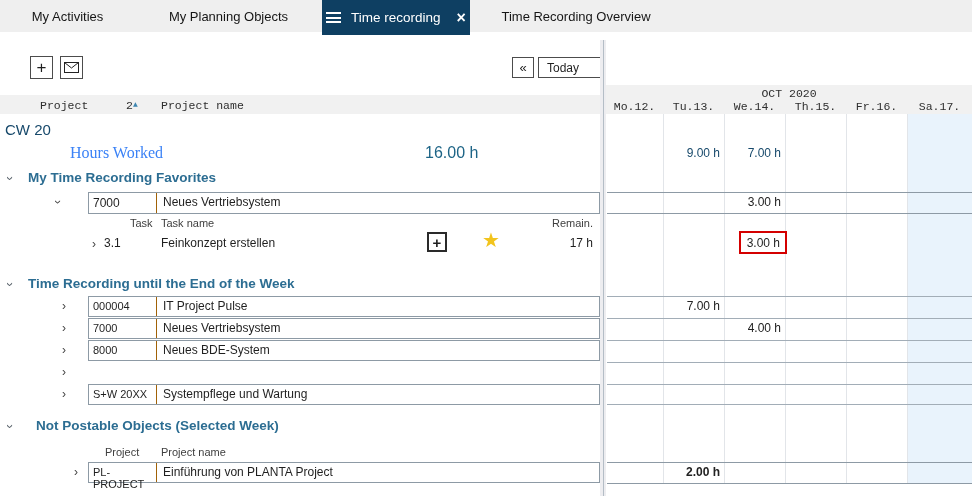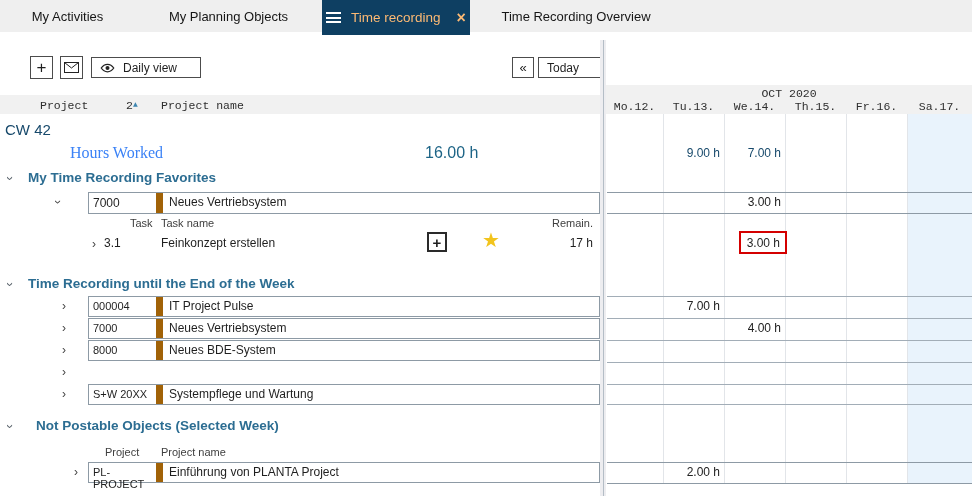--- a/index.html
+++ b/index.html
@@ -3,35 +3,35 @@
 <meta charset="utf-8">
 <style>
   html,body{margin:0;padding:0;}
   #app{position:relative;width:972px;height:496px;background:#fff;overflow:hidden;
        font-family:"Liberation Sans",sans-serif;color:#1f1f1f;}
   .abs{position:absolute;}
   
   .tabbar{position:absolute;top:0;left:0;width:972px;height:35px;background:#fff;display:flex;}
   .tab{height:32px;background:#efefef;display:flex;align-items:center;justify-content:center;
        font-size:13px;color:#161616;cursor:pointer;box-sizing:border-box;}
-  .tab.active{height:35px;background:#0e3f62;color:#fdba74;font-size:13.5px;gap:10px;}
+  .tab.active{height:35px;background:#0e3f62;color:#ffffff;font-size:13.5px;gap:10px;}
   .burger{display:inline-block;width:15px;}
   .burger div{height:2px;background:#fff;margin:2.5px 0;}
   .tab .close{font-size:16px;font-weight:bold;margin-left:6px;line-height:1;}
   
   .tbtn{position:absolute;box-sizing:border-box;border:1px solid #4c4c4c;background:#fff;
         display:flex;align-items:center;justify-content:center;font-size:14px;cursor:pointer;}
   
   .band{background:#f1f1f1;}
   .vline{position:absolute;width:1px;background:#e2e5e9;}
   .hline{position:absolute;height:1px;background:#a2adb7;}
   .hline.dark{background:#8d9aa5;}
   .rowbox{position:absolute;box-sizing:border-box;border:1px solid #8d9aa5;background:#fff;display:flex;}
   .codecell{width:67px;box-sizing:border-box;padding:3px 2px 0 4px;font-size:11px;}
-  .namecell{flex:1;box-sizing:border-box;border-left:7px solid #a16207;padding:2px 2px 0 6px;font-size:12px;}
+  .namecell{flex:1;box-sizing:border-box;border-left:1px solid #a16207;padding:2px 2px 0 6px;font-size:12px;}
   .dval{position:absolute;text-align:right;font-size:12px;color:#222;}
   .hdr{position:absolute;font-size:11.5px;color:#2e2e2e;font-family:Liberation Mono, monospace;}
   .subhdr{position:absolute;font-size:11px;color:#3e3e3e;}
   .sect{position:absolute;font-size:13.5px;font-weight:600;color:#2c6d92;}
   .chev{position:absolute;color:#5a646c;font-size:13px;line-height:1;}
   .chev.down{transform:rotate(90deg);transform-origin:center;}
   .rowchev{position:absolute;color:#444;font-size:12px;line-height:1;}
 </style>
 </head>
 <body>
@@ -62,27 +62,20 @@
 
   <div class="tbtn" style="left:30px;top:56px;width:23px;height:23px;font-size:17px;">
     <span>+</span>
   </div>
   <div class="tbtn" style="left:60px;top:56px;width:23px;height:23px;">
     <svg width="15" height="11" viewBox="0 0 15 11">
       <rect x="0.5" y="0.5" width="14" height="10" fill="none" stroke="#222" stroke-width="1"></rect>
       <path d="M0.5 0.5 L7.5 6 L14.5 0.5" fill="none" stroke="#222" stroke-width="1"></path>
     </svg>
   </div>
-  <div class="tbtn" style="left:91px;top:57px;width:110px;height:21px;justify-content:flex-start;padding-left:8px;gap:8px;font-size:12px;">
-    <svg width="15" height="10" viewBox="0 0 24 14">
-      <path d="M12 1 C6 1 2 7 2 7 C2 7 6 13 12 13 C18 13 22 7 22 7 C22 7 18 1 12 1 Z" fill="none" stroke="#222" stroke-width="2"></path>
-      <circle cx="12" cy="7" r="3.2" fill="#222"></circle>
-    </svg>
-    <span>Daily view</span>
-  </div>
   <div class="tbtn" style="left:512px;top:57px;width:22px;height:21px;font-size:13px;">
     <span>«</span>
   </div>
   <div class="tbtn" style="left:538px;top:57px;width:66px;height:21px;justify-content:flex-start;padding-left:8px;font-size:12px;">
     <span>Today</span>
   </div>
 
   <div class="abs" style="left:600px;top:40px;width:6px;height:456px;background:#ededf0;"></div>
   <div class="abs" style="left:603px;top:40px;width:1px;height:456px;background:#b4bdc6;"></div>
 
@@ -103,21 +96,21 @@
   <div class="hdr" style="left:907px;top:100px;width:65px;text-align:center;">Sa.17.</div>
 
   <div class="abs" style="left:907px;top:114px;width:65px;height:369px;background:#e9f3fc;"></div>
 
   <div class="vline" style="left:663px;top:114px;height:369px;"></div>
   <div class="vline" style="left:724px;top:114px;height:369px;"></div>
   <div class="vline" style="left:785px;top:114px;height:369px;"></div>
   <div class="vline" style="left:846px;top:114px;height:369px;"></div>
   <div class="vline" style="left:907px;top:114px;height:369px;"></div>
 
-  <div class="abs" style="left:5px;top:121px;font-size:15px;color:#17496b;">CW 42</div>
+  <div class="abs" style="left:5px;top:121px;font-size:15px;color:#17496b;">CW 20</div>
   <div class="abs" style="left:70px;top:144px;font-size:16px;color:#3b82f6;font-family:Liberation Serif, serif;">Hours Worked</div>
   <div class="abs" style="left:425px;top:144px;font-size:16px;color:#1d6486;">16.00 h</div>
   <div class="dval" style="left:663px;top:146px;width:57px;color:#17496b;">9.00 h</div>
   <div class="dval" style="left:724px;top:146px;width:57px;color:#17496b;">7.00 h</div>
 
   <div class="chev down" style="left:8px;top:172px;">›</div>
   <div class="sect" style="left:28px;top:170px;">My Time Recording Favorites</div>
 
   <div class="hline dark" style="left:607px;top:192px;width:365px;"></div>
   <div class="hline dark" style="left:607px;top:213px;width:365px;"></div>
@@ -189,15 +182,15 @@
   <div class="subhdr" style="left:105px;top:446px;">Project</div>
   <div class="subhdr" style="left:161px;top:446px;">Project name</div>
 
   <div class="hline dark" style="left:607px;top:462px;width:365px;"></div>
   <div class="hline dark" style="left:607px;top:483px;width:365px;"></div>
   <div class="rowchev" style="left:74px;top:466px;">›</div>
   <div class="rowbox" style="left:88px;top:462px;width:512px;height:21px;">
     <div class="codecell">PL-PROJECT</div>
     <div class="namecell">Einführung von PLANTA Project</div>
   </div>
-  <div class="dval" style="left:663px;top:465px;width:57px;">2.00 h</div>
+  <div class="dval" style="left:663px;top:465px;width:57px;font-weight:bold;">2.00 h</div>
 
 </div>
 
 </body></html>

